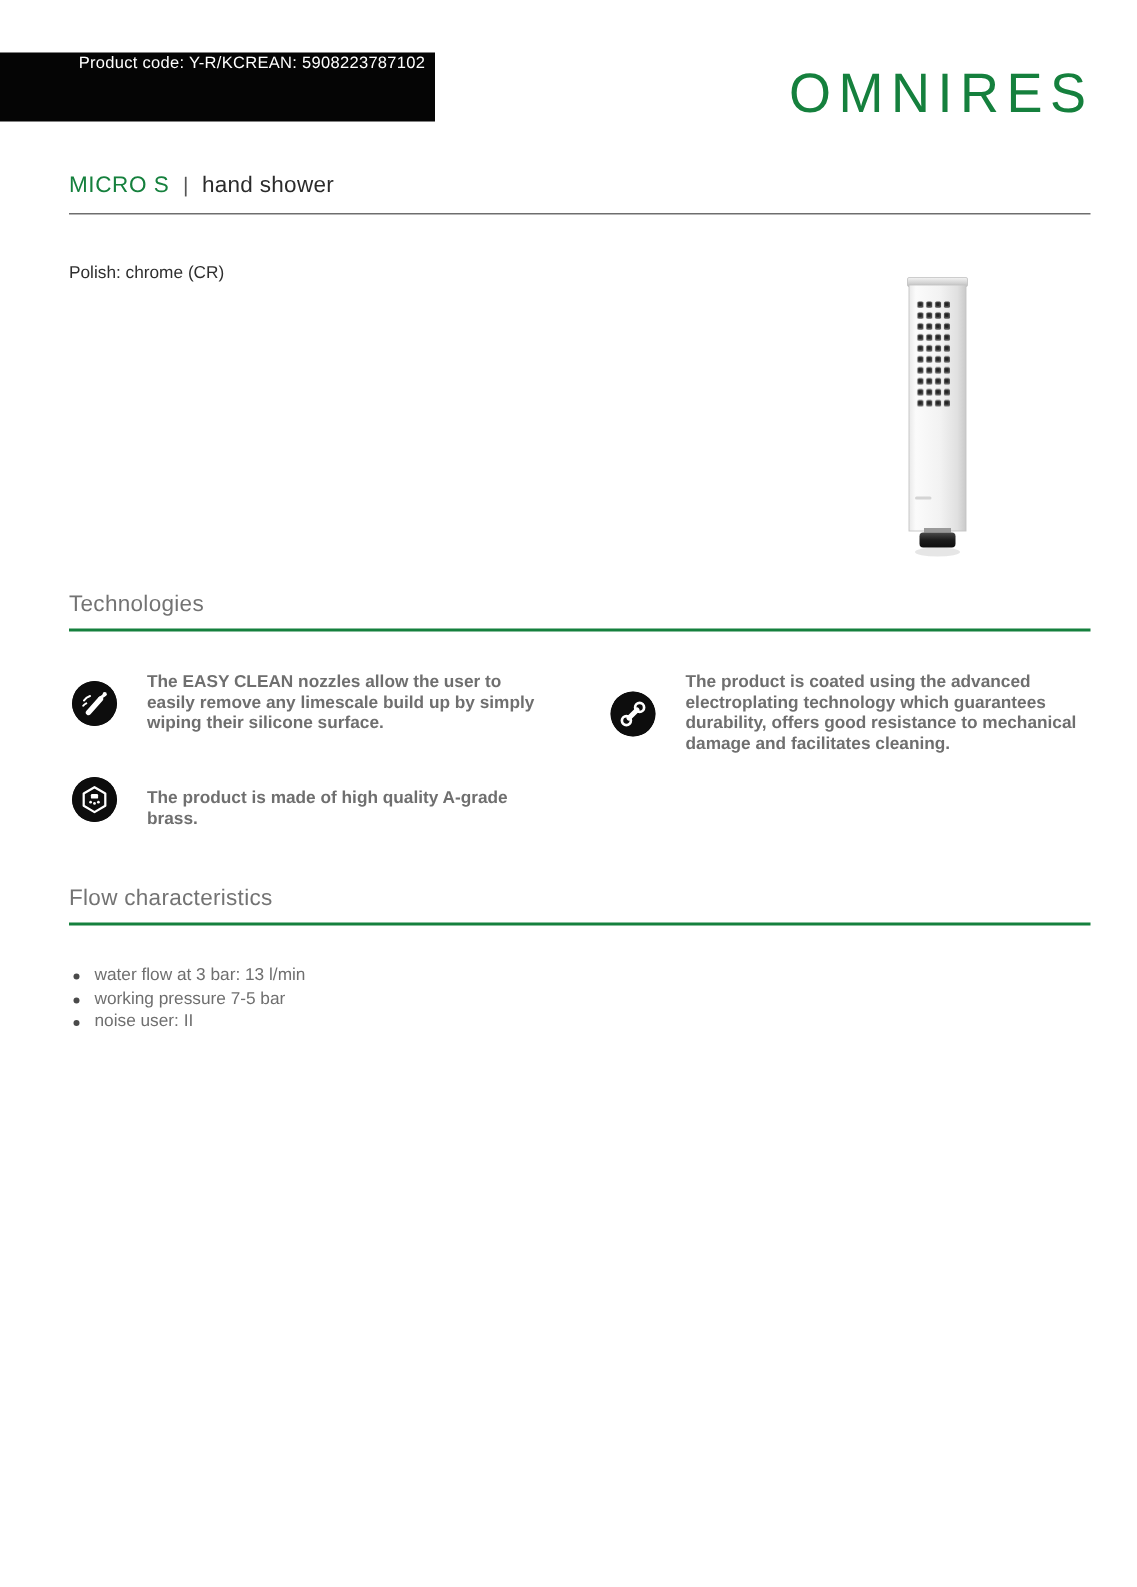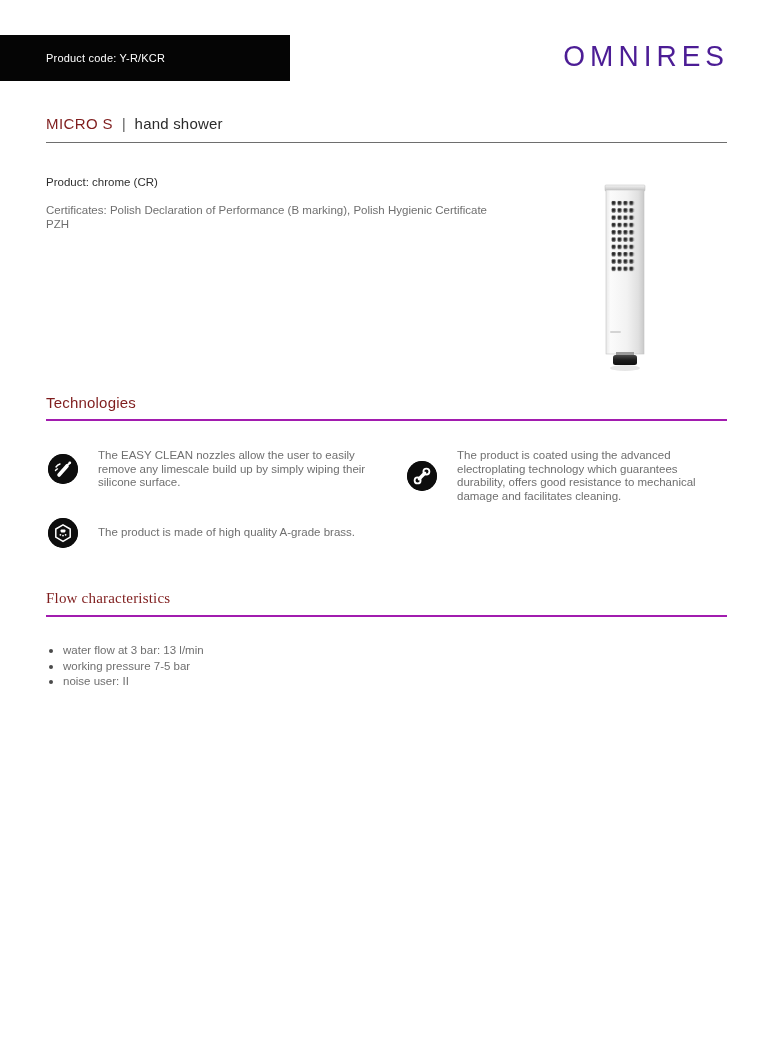--- a/index.html
+++ b/index.html
@@ -15,46 +15,45 @@
   }
 
   
   .code-box {
     position: absolute;
     left: 0; top: 35px;
     width: 290px; height: 46px;
     background: #050505;
     color: #ffffff;
     display: flex;
-    flex-direction: column;
     justify-content: center;
     padding-left: 46px;
     font-size: 11px;
     line-height: 14px;
     letter-spacing: 0.2px;
   }
   .logo {
     position: absolute;
     right: 29px; top: 41px;
-    font-size: 28px;
+    font-size: 36px;
     font-weight: 400;
     letter-spacing: 5px;
-    color: #4c1d95;
+    color: #15803d;
     transform: scaleY(1.03);
   }
 
   
   .title-block {
     position: absolute;
     left: 46px; top: 115px;
     width: 681px;
     border-bottom: 1px solid #6e6e6e;
     padding-bottom: 9px;
   }
-  .title-block .name { font-size: 15px; color: #7f1d1d; letter-spacing: 0.4px; }
+  .title-block .name { font-size: 15px; color: #15803d; letter-spacing: 0.4px; }
   .title-block .pipe { font-size: 14px; color: #555; margin: 0 9px; }
   .title-block .category { font-size: 15px; color: #2b2b2b; letter-spacing: 0.2px; text-align: center; }
 
   .finish {
     position: absolute;
     left: 46px; top: 176px;
     font-size: 11.5px;
     color: #2e2e2e;
   }
   .certificates {
@@ -72,33 +71,34 @@
     left: 592px; top: 179px;
     width: 66px; height: 195px;
   }
 
   
   .section-head {
     position: absolute;
     left: 46px;
     width: 681px;
     font-size: 15px;
-    color: #7f1d1d;
+    color: #737373;
     letter-spacing: 0.2px;
     padding-bottom: 8px;
-    border-bottom: 2px solid #a21caf;
+    border-bottom: 2px solid #15803d;
   }
   .section-head.technologies { top: 394px; }
-  .section-head.flow { top: 590px; font-family: Liberation Serif, serif; }
+  .section-head.flow { top: 590px; }
 
   
   .tech-item {
     position: absolute;
     display: flex;
     align-items: flex-start;
+    font-weight: bold;
   }
   .tech-item .icon-circle {
     flex: 0 0 30px;
     width: 30px; height: 30px;
     border-radius: 50%;
     background: #0d0d0d;
     margin-right: 20px;
   }
   .tech-item .tech-text {
     font-size: 11.5px;
@@ -135,29 +135,29 @@
     background: #4a4a4a;
   }
 </style>
 </head>
 <body>
 
 <div class="page">
 
   <div class="code-box">
     <span>Product code: Y-R/KCR</span>
+    <span>EAN: 5908223787102</span>
   </div>
   <div class="logo">OMNIRES</div>
 
   <div class="title-block">
     <span class="name">MICRO S</span><span class="pipe">|</span><span class="category">hand shower</span>
   </div>
 
-  <div class="finish">Product: chrome (CR)</div>
-  <div class="certificates">Certificates: Polish Declaration of Performance (B marking), Polish Hygienic Certificate PZH</div>
+  <div class="finish">Polish: chrome (CR)</div>
 
   <svg class="product-image" viewBox="0 0 66 195" xmlns="http://www.w3.org/2000/svg">
     <defs>
       <linearGradient id="bodyGrad" x1="0" y1="0" x2="1" y2="0">
         <stop offset="0" stop-color="#e9e9e9"></stop>
         <stop offset="0.12" stop-color="#fbfbfb"></stop>
         <stop offset="0.55" stop-color="#f2f2f2"></stop>
         <stop offset="0.85" stop-color="#e0e0e0"></stop>
         <stop offset="1" stop-color="#c9c9c9"></stop>
       </linearGradient>

